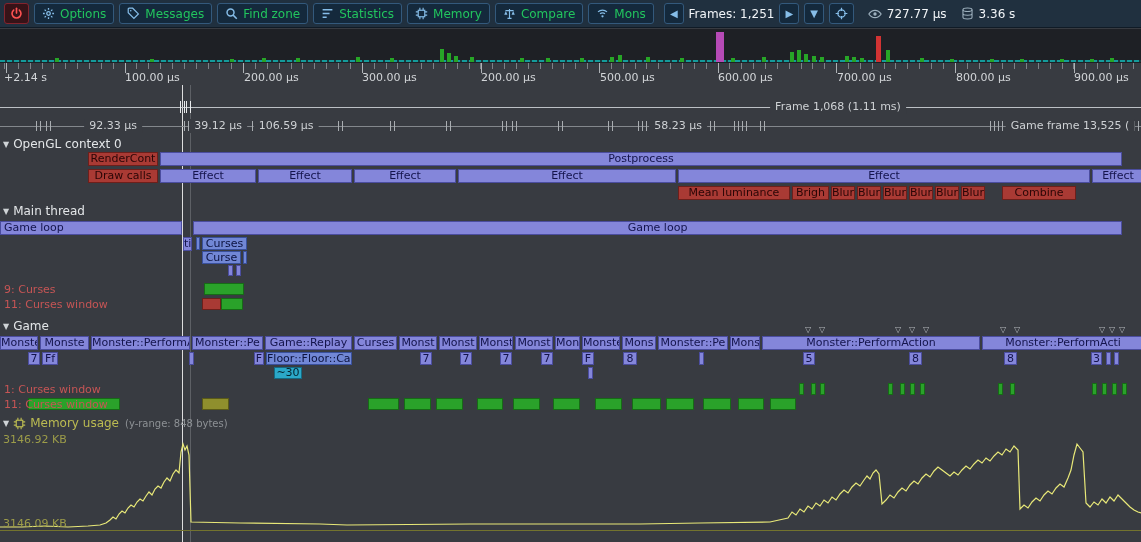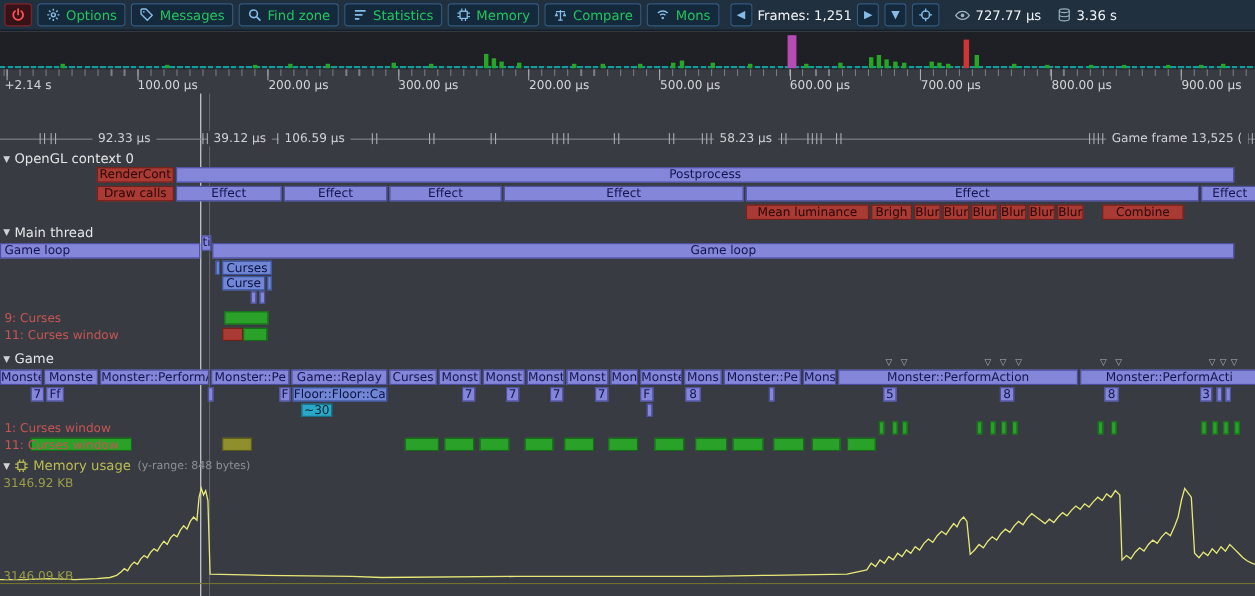--- a/index.html
+++ b/index.html
@@ -228,20 +228,25 @@
       <div class="rlabel" style="left: 600px;">500.00 μs</div>
       <div class="rlabel" style="left: 718px;">600.00 μs</div>
       <div class="rlabel" style="left: 837px;">700.00 μs</div>
       <div class="rlabel" style="left: 956px;">800.00 μs</div>
       <div class="rlabel" style="left: 1074px;">900.00 μs</div>
     </div>
 
   <div class="vline white"></div>
   <div class="vline gray"></div>
 
+  <div class="frow main">
+      <div class="fmark" style="left: 180px;"></div>
+      <div class="fmark" style="left: 186px;"></div>
+      <div class="flabel" style="left: 838px;">Frame 1,068 (1.11 ms)</div>
+    </div>
   <div class="frow sub">
       <div class="fmark" style="left: 36px;"></div>
       <div class="fmark" style="left: 46px;"></div>
       <div class="fmark" style="left: 184px;"></div>
       <div class="fmark" style="left: 252px;"></div>
       <div class="fmark" style="left: 260px;"></div>
       <div class="fmark" style="left: 338px;"></div>
       <div class="fmark" style="left: 390px;"></div>
       <div class="fmark" style="left: 446px;"></div>
       <div class="fmark" style="left: 502px;"></div>
@@ -277,21 +282,21 @@
       <div class="zone r" style="left: 678px; top: 186px; width: 112px; height: 14px; line-height: 12px;">Mean luminance</div>
       <div class="zone r" style="left: 792px; top: 186px; width: 37px; height: 14px; line-height: 12px;">Brigh</div>
       <div class="zone r" style="left: 831px; top: 186px; width: 24px; height: 14px; line-height: 12px;">Blur</div>
       <div class="zone r" style="left: 857px; top: 186px; width: 24px; height: 14px; line-height: 12px;">Blur</div>
       <div class="zone r" style="left: 883px; top: 186px; width: 24px; height: 14px; line-height: 12px;">Blur</div>
       <div class="zone r" style="left: 909px; top: 186px; width: 24px; height: 14px; line-height: 12px;">Blur</div>
       <div class="zone r" style="left: 935px; top: 186px; width: 24px; height: 14px; line-height: 12px;">Blur</div>
       <div class="zone r" style="left: 961px; top: 186px; width: 24px; height: 14px; line-height: 12px;">Blur</div>
       <div class="zone r" style="left: 1002px; top: 186px; width: 74px; height: 14px; line-height: 12px;">Combine</div>
       <div class="zone p al" style="left: 0px; top: 221px; width: 182px; height: 14px; line-height: 12px;">Game loop</div>
-      <div class="zone p" style="left: 183px; top: 214px; width: 9px; height: 14px; line-height: 12px;">ti</div>
+      <div class="zone p" style="left: 183px; top: 237px; width: 9px; height: 14px; line-height: 12px;">ti</div>
       <div class="zone p" style="left: 193px; top: 221px; width: 929px; height: 14px; line-height: 12px;">Game loop</div>
       <div class="zone b" style="left: 196px; top: 237px; width: 4px; height: 13px; line-height: 11px;"></div>
       <div class="zone b" style="left: 202px; top: 237px; width: 45px; height: 13px; line-height: 11px;">Curses</div>
       <div class="zone b" style="left: 202px; top: 251px; width: 39px; height: 13px; line-height: 11px;">Curse</div>
       <div class="zone b" style="left: 243px; top: 251px; width: 4px; height: 13px; line-height: 11px;"></div>
       <div class="zone p" style="left: 228px; top: 265px; width: 5px; height: 11px; line-height: 9px;"></div>
       <div class="zone p" style="left: 236px; top: 265px; width: 5px; height: 11px; line-height: 9px;"></div>
       <div class="zone g" style="left: 204px; top: 283px; width: 40px; height: 12px; line-height: 10px;"></div>
       <div class="zone r" style="left: 202px; top: 298px; width: 19px; height: 12px; line-height: 10px;"></div>
       <div class="zone g" style="left: 221px; top: 298px; width: 22px; height: 12px; line-height: 10px;"></div>

